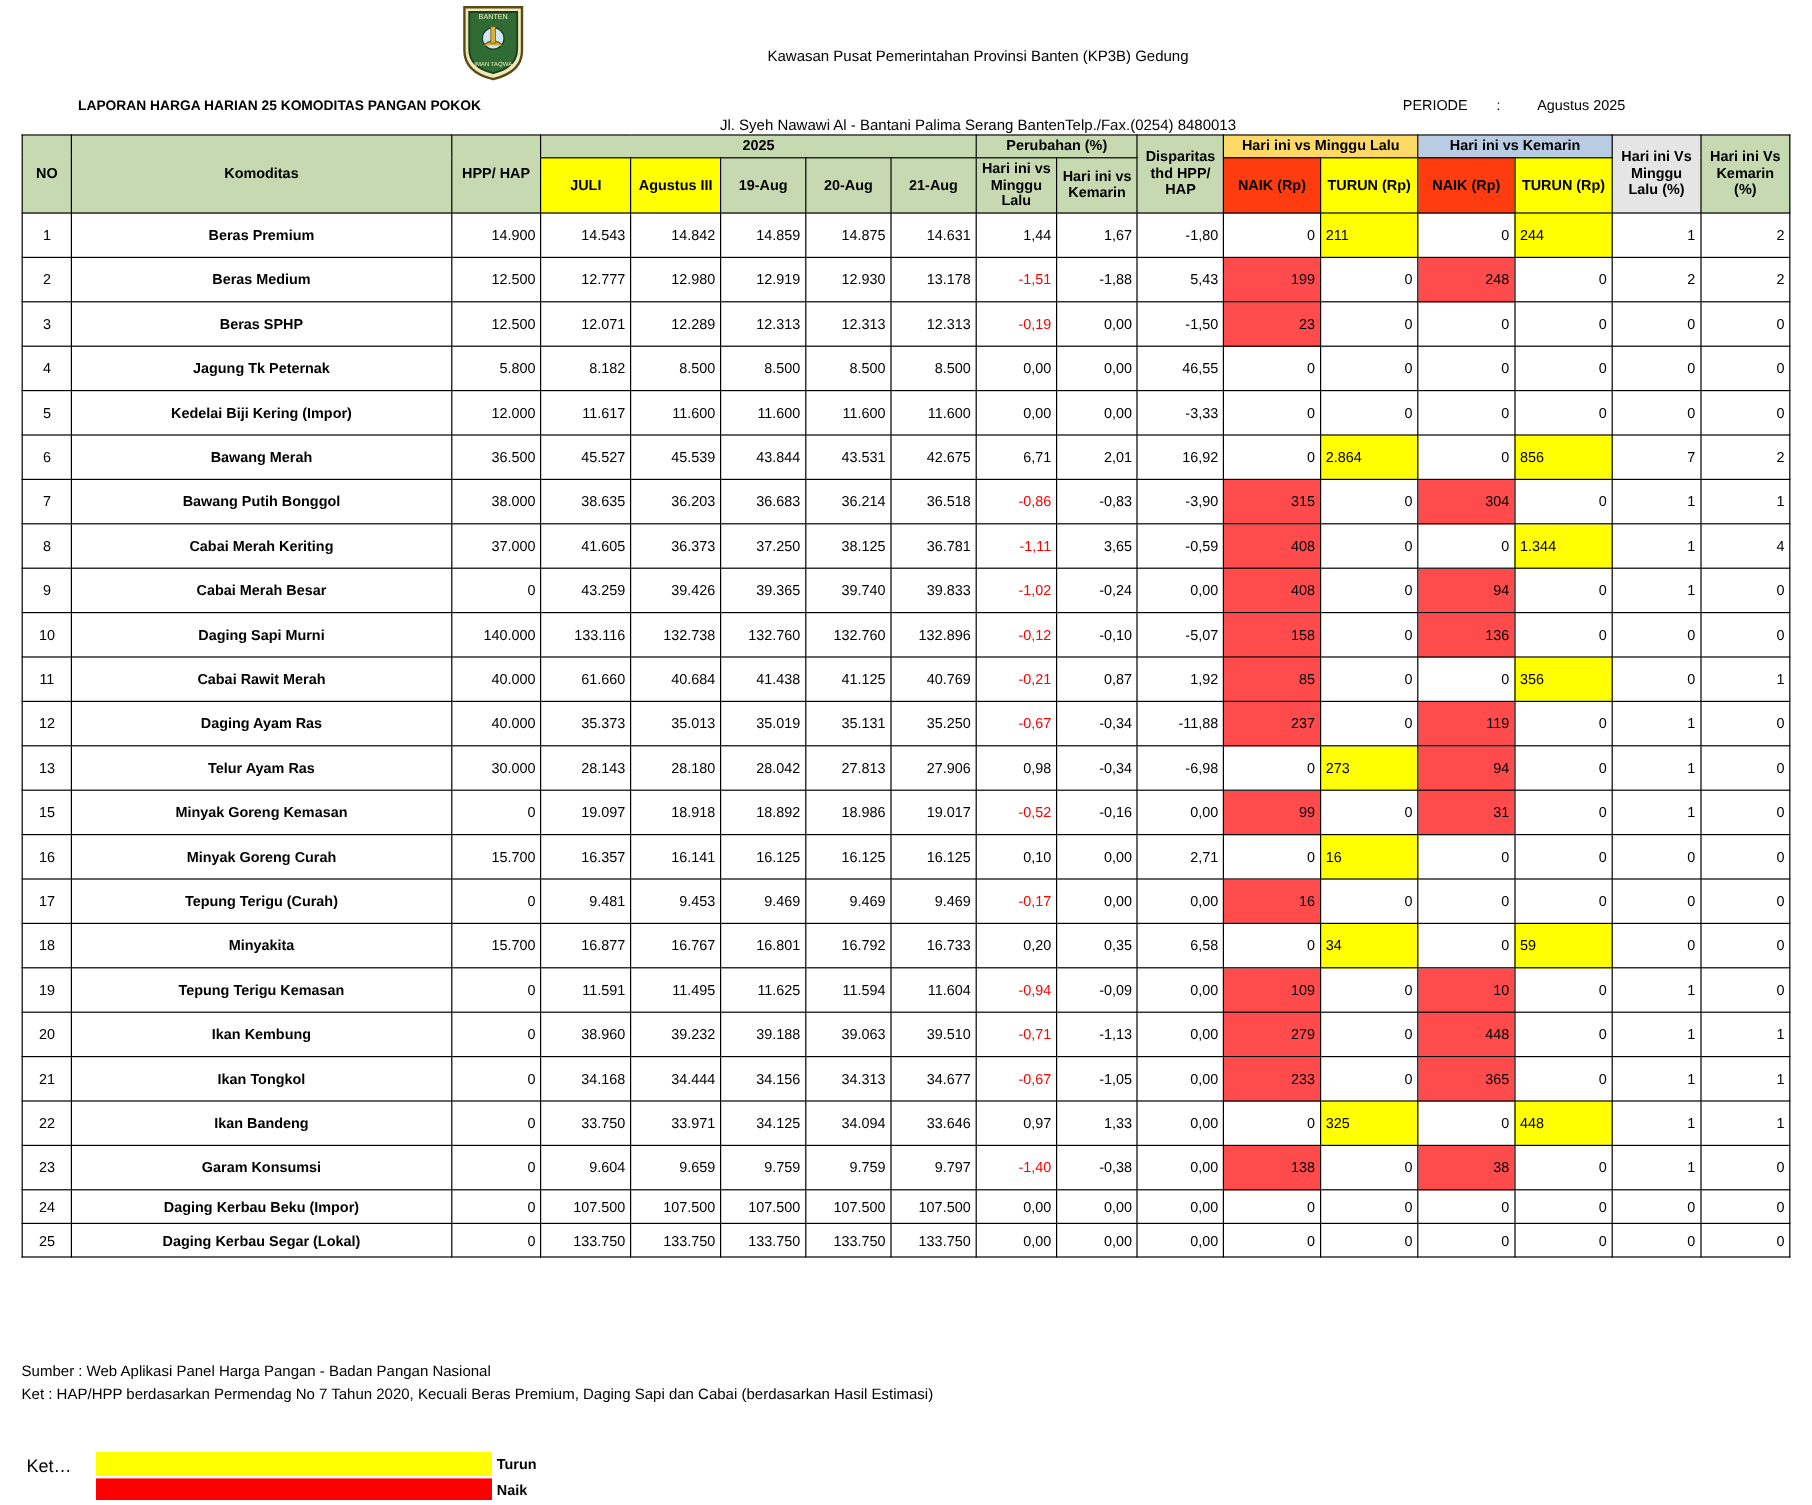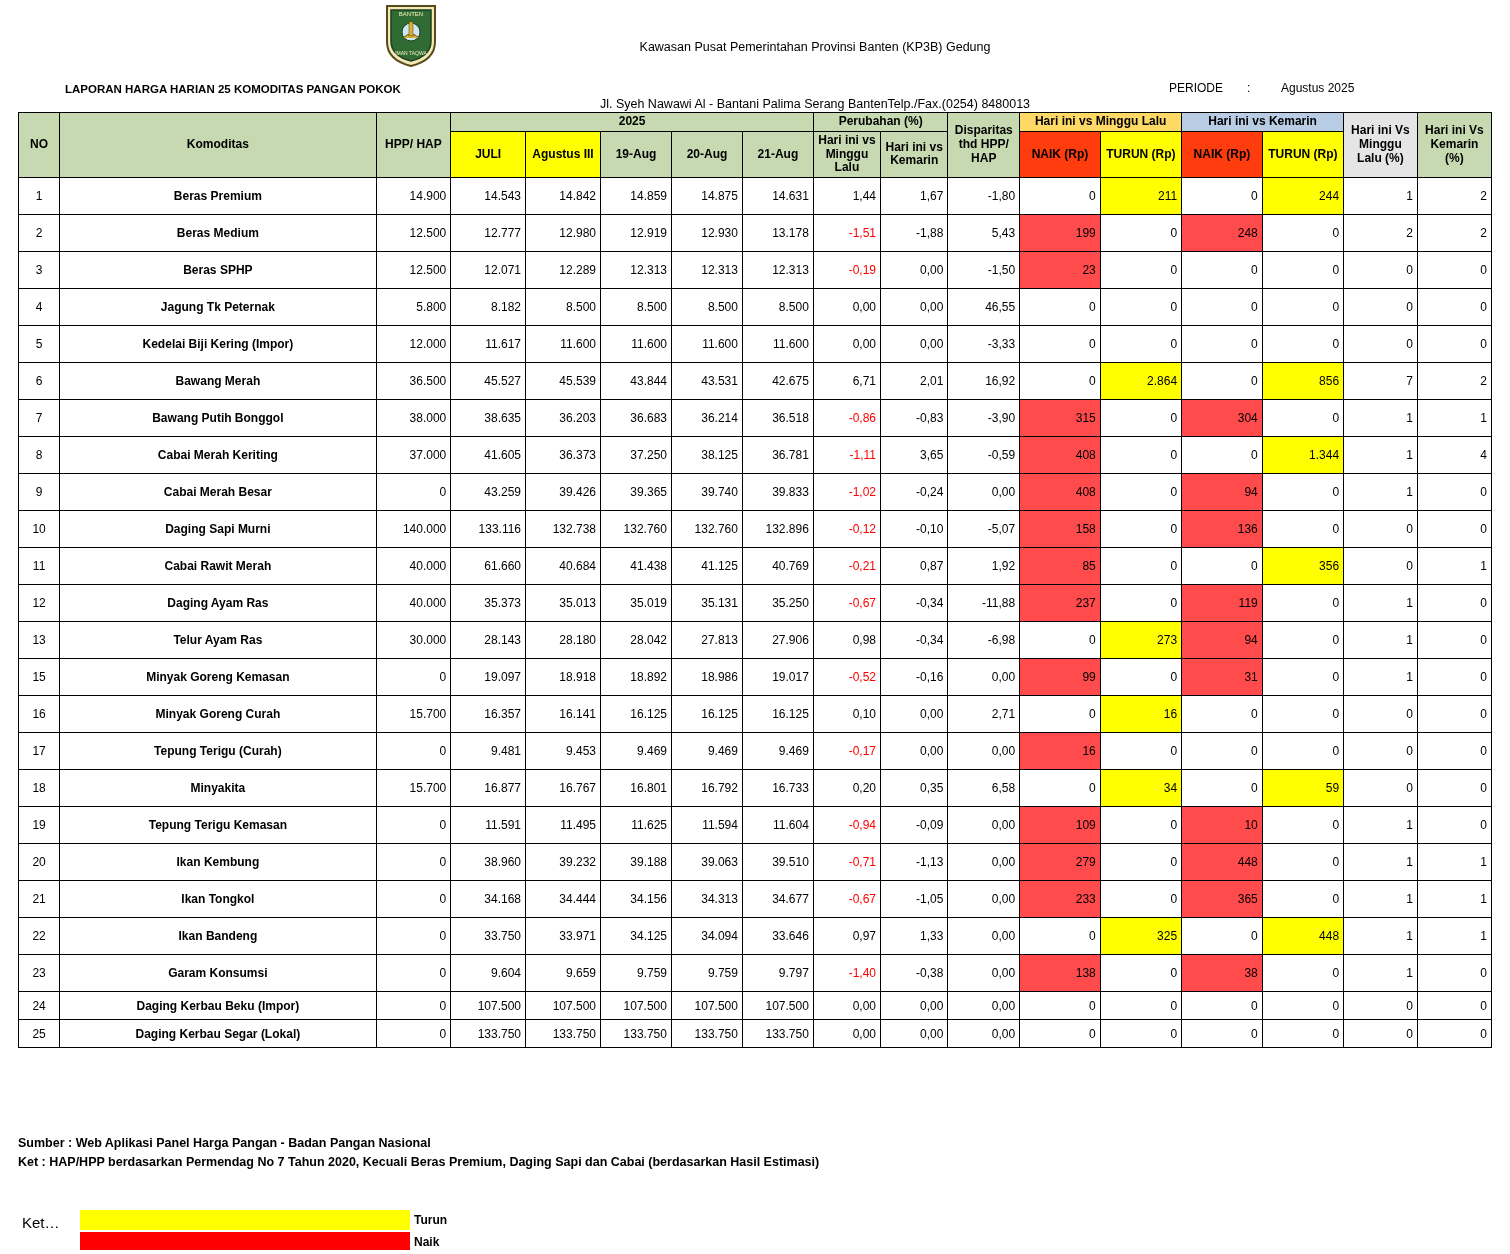--- a/index.html
+++ b/index.html
@@ -95,41 +95,41 @@
   th.orange { background: #ff3c0d; color: #000000; }
   th.lightorange { background: #e5e5e5; }
   th.blue { background: #b8cce4; }
   th.amber { background: #ffd966; }
 
   td.no { text-align: center; width: 42px; }
   td.komoditas { text-align: center; font-weight: bold; padding-left: 8px; }
   td.num { text-align: right; padding-right: 7px; }
   td.neg { color: #ff0000; text-align: right; padding-right: 7px; }
   td.red { background: #ff4b4b; text-align: right; padding-right: 7px; }
-  td.yel { background: #ffff00; text-align: right; padding-right: 7px; }
+  td.yel { background: #ffff00; padding-right: 7px; }
   tbody tr { height: 37px; }
   tbody tr.short { height: 28px; }
 
   
   col.c-no { width: 42px; }
   col.c-kom { width: 330px; }
   col.c-hpp { width: 76px; }
   col.c-mon { width: 76px; }
   col.c-day { width: 72px; }
   col.c-chg { width: 68px; }
   col.c-dis { width: 72px; }
   col.c-rp { width: 83px; }
   col.c-pct { width: 75px; }
 
   
   .footnotes {
     position: absolute;
     left: 18px; top: 1134px;
     font-size: 12.5px;
-    font-weight: bold;
+    font-weight: normal;
     color: #000;
     line-height: 1.5;
   }
   .legend {
     position: absolute;
     left: 22px; top: 1210px;
     font-size: 12px;
     color: #000;
   }
   .legend .ket { position: absolute; left: 0; top: 4px; font-size: 15px; }

